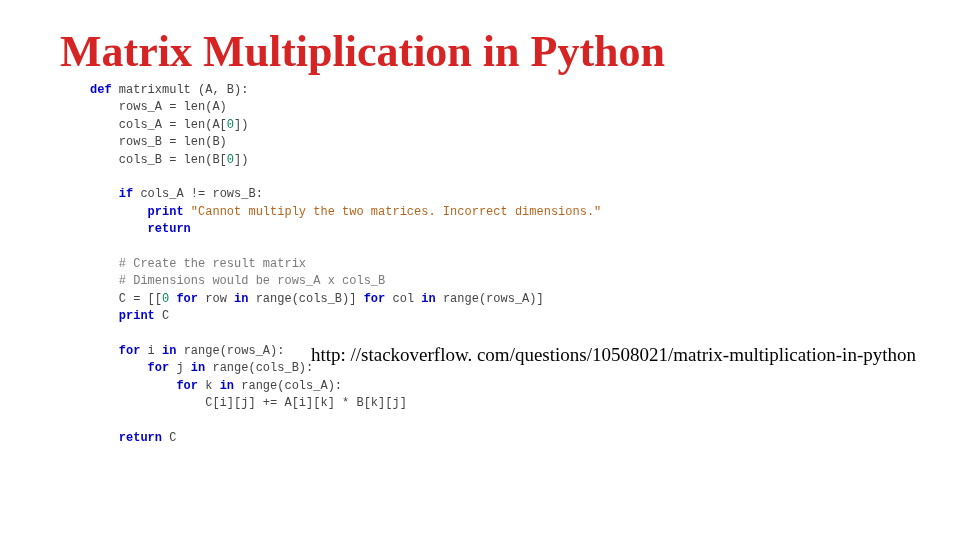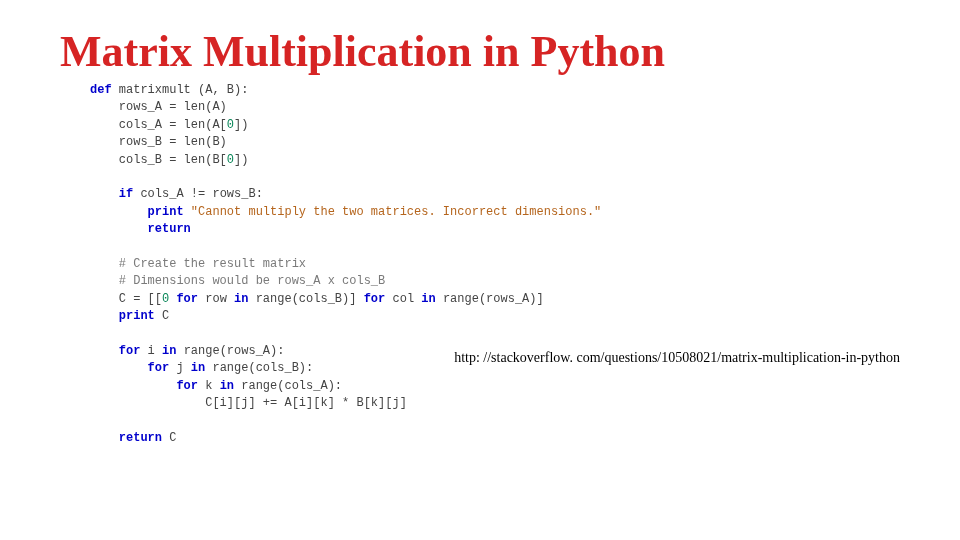--- a/index.html
+++ b/index.html
@@ -37,23 +37,23 @@
   }
   .kw   { color: #0000cc; font-weight: bold; }
   .str  { color: #b5651d; }
   .num  { color: #098658; }
   .cmt  { color: #7a7a7a; }
   .norm { color: #444; }
   .name { color: #444; }
   .footer {
     position: absolute;
     bottom: 18px;
-    right: 60px;
+    right: 44px;
     font-family: 'Times New Roman', Times, serif;
-    font-size: 14px;
+    font-size: 19px;
     color: #000;
   }
 </style>
 </head>
 <body>
 
 <div class="slide">
 
   <h1 class="title">Matrix Multiplication in Python</h1>
 

